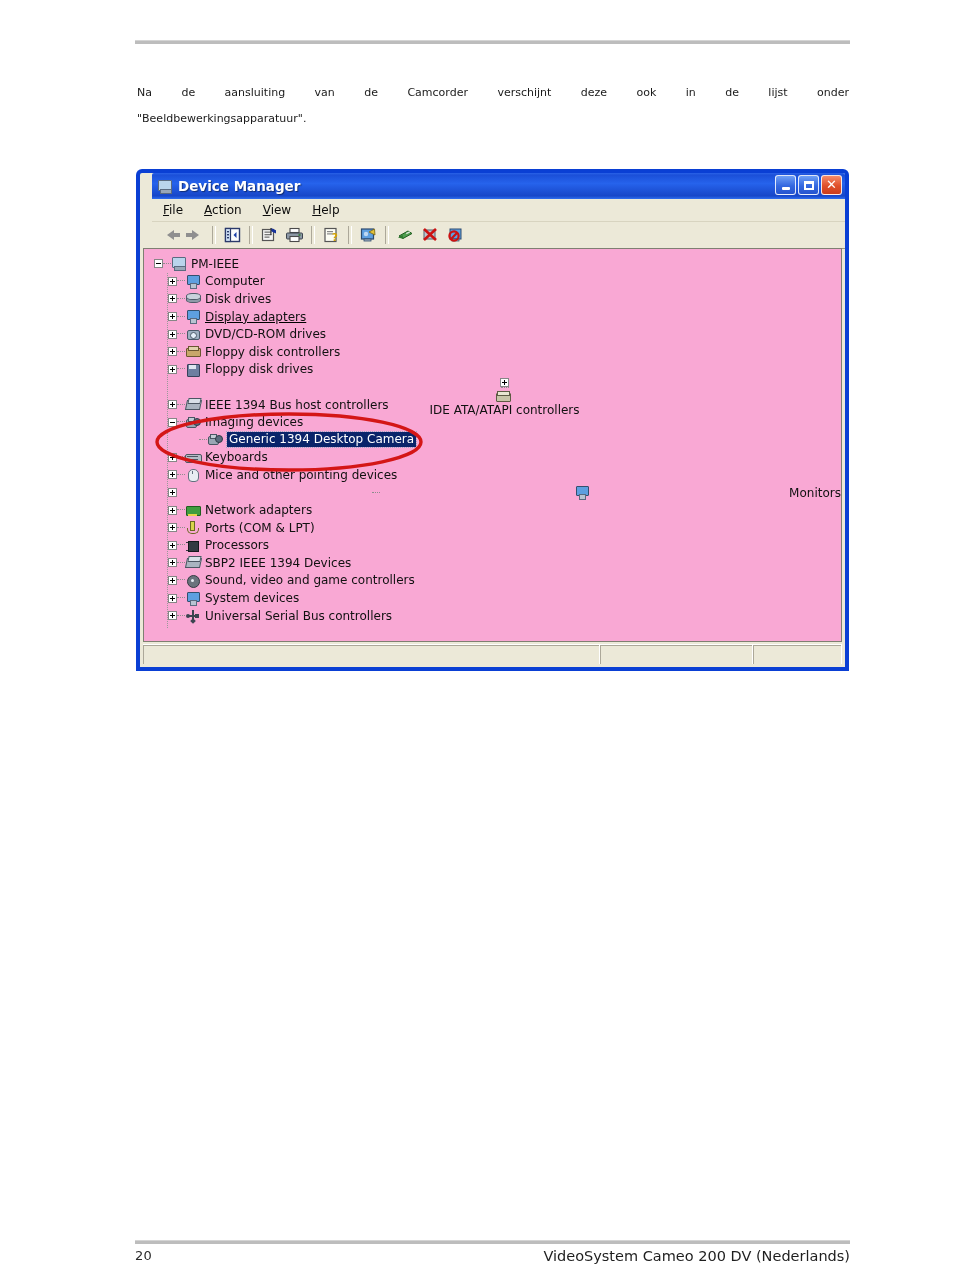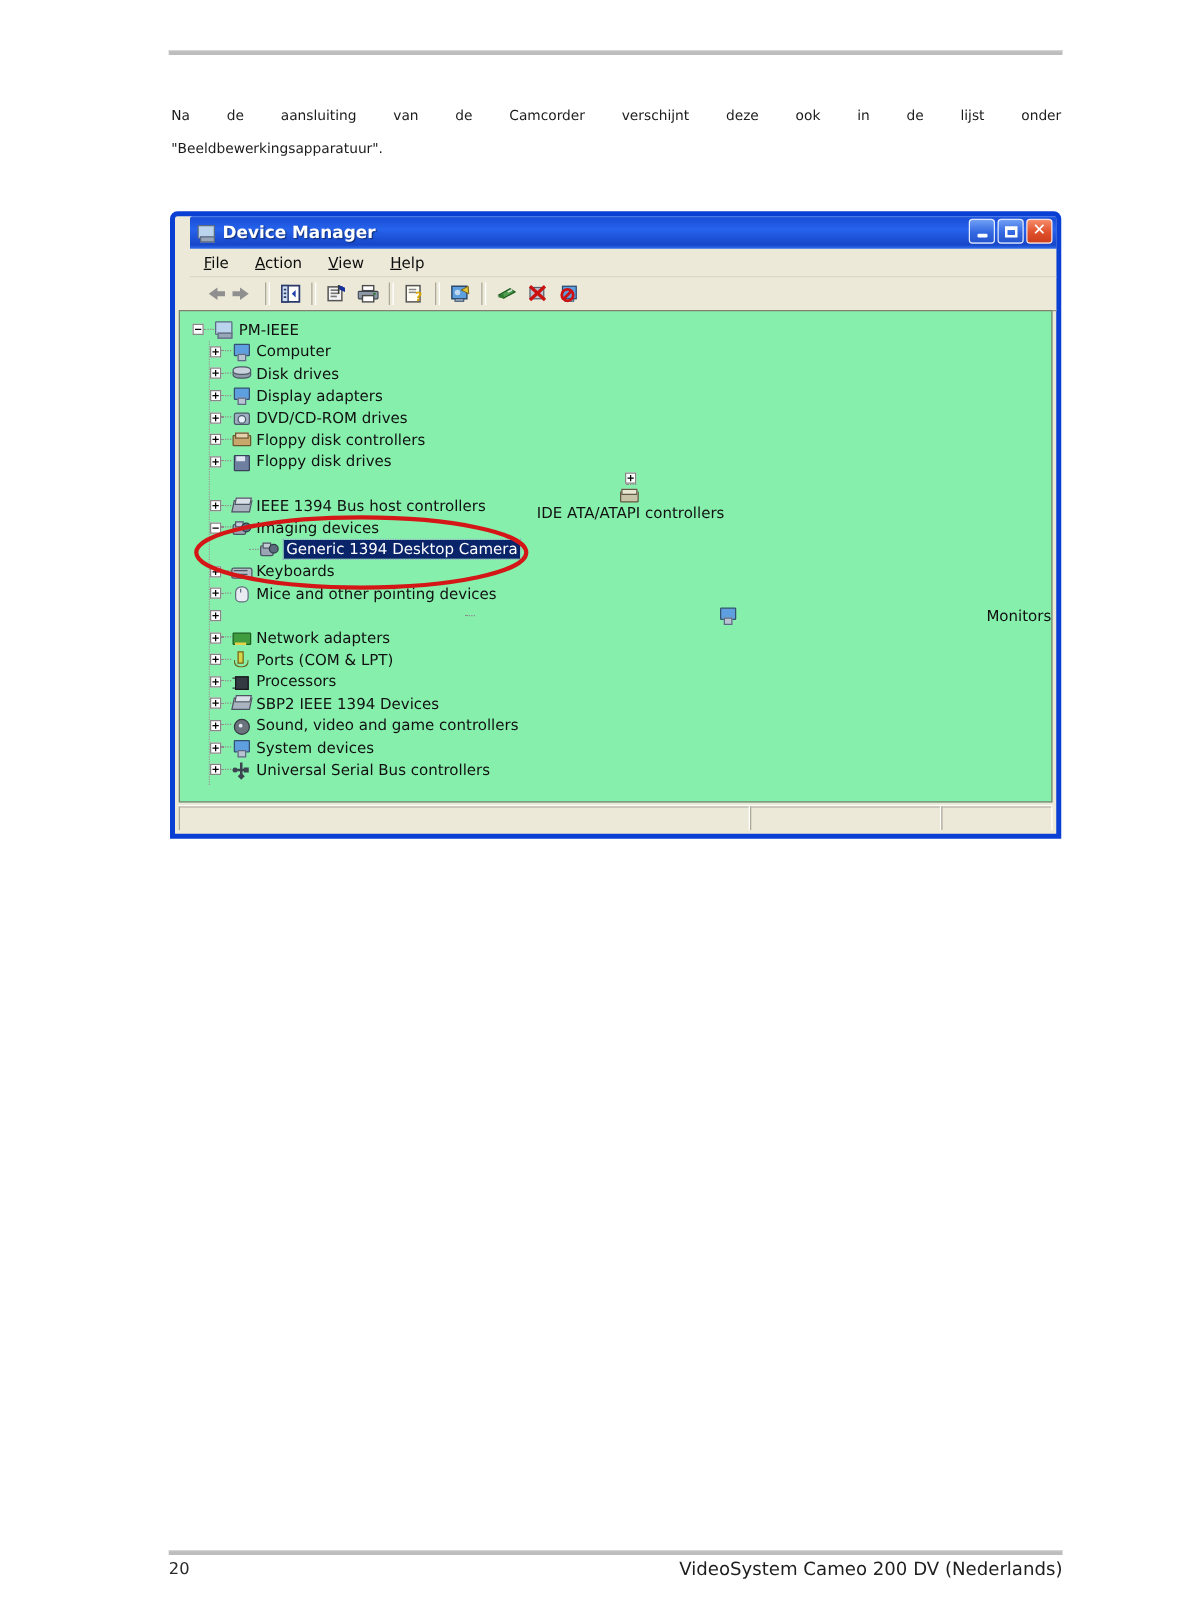--- a/index.html
+++ b/index.html
@@ -97,21 +97,21 @@
   .tb-sep{width:2px;height:18px;border-left:1px solid #aca899;border-right:1px solid #fff;margin:0 4px;}
   .arrow{width:0;height:0;position:relative;}
   .arrow-l{border-top:5px solid transparent;border-bottom:5px solid transparent;border-right:7px solid #8f8f8f;}
   .arrow-l:after{content:"";position:absolute;left:6px;top:-2px;width:7px;height:4px;background:#8f8f8f;}
   .arrow-r{border-top:5px solid transparent;border-bottom:5px solid transparent;border-left:7px solid #8f8f8f;}
   .arrow-r:after{content:"";position:absolute;right:6px;top:-2px;width:7px;height:4px;background:#8f8f8f;}
 
   
   #client{
     position:absolute;left:3px;right:3px;top:75px;bottom:25px;
-    background:#86efac;border:1px solid #7f7f72;box-sizing:border-box;
+    background:#f9a8d4;border:1px solid #7f7f72;box-sizing:border-box;
     overflow:hidden;
   }
   #tree{position:relative;padding:6px 0 0 10px;}
   .node{
     height:17.6px;display:flex;align-items:center;position:relative;
     font-size:12px;color:#000;white-space:nowrap;
   }
   .node .lbl{
     font-family:"DejaVu Sans","Liberation Sans",sans-serif;
     font-size:12px;color:#111;line-height:1;
@@ -357,21 +357,21 @@
             <span class="bar-h"></span>
             <span class="bar-v"></span>
           </span>
           <span class="dots"></span>
           <span class="ico ic-disk">
             <span class="d1"></span>
             <span class="d2"></span>
           </span>
           <span class="lbl">Disk drives</span>
         </div>
-        <div class="node" style="padding-left: 14px;">
+        <div class="node" style="padding-left: 14px; text-decoration: underline;">
           <span class="exp">
             <span class="bar-h"></span>
             <span class="bar-v"></span>
           </span>
           <span class="dots"></span>
           <span class="ico ic-mon">
             <span class="scr"></span>
             <span class="st"></span>
           </span>
           <span class="lbl">Display adapters</span>

